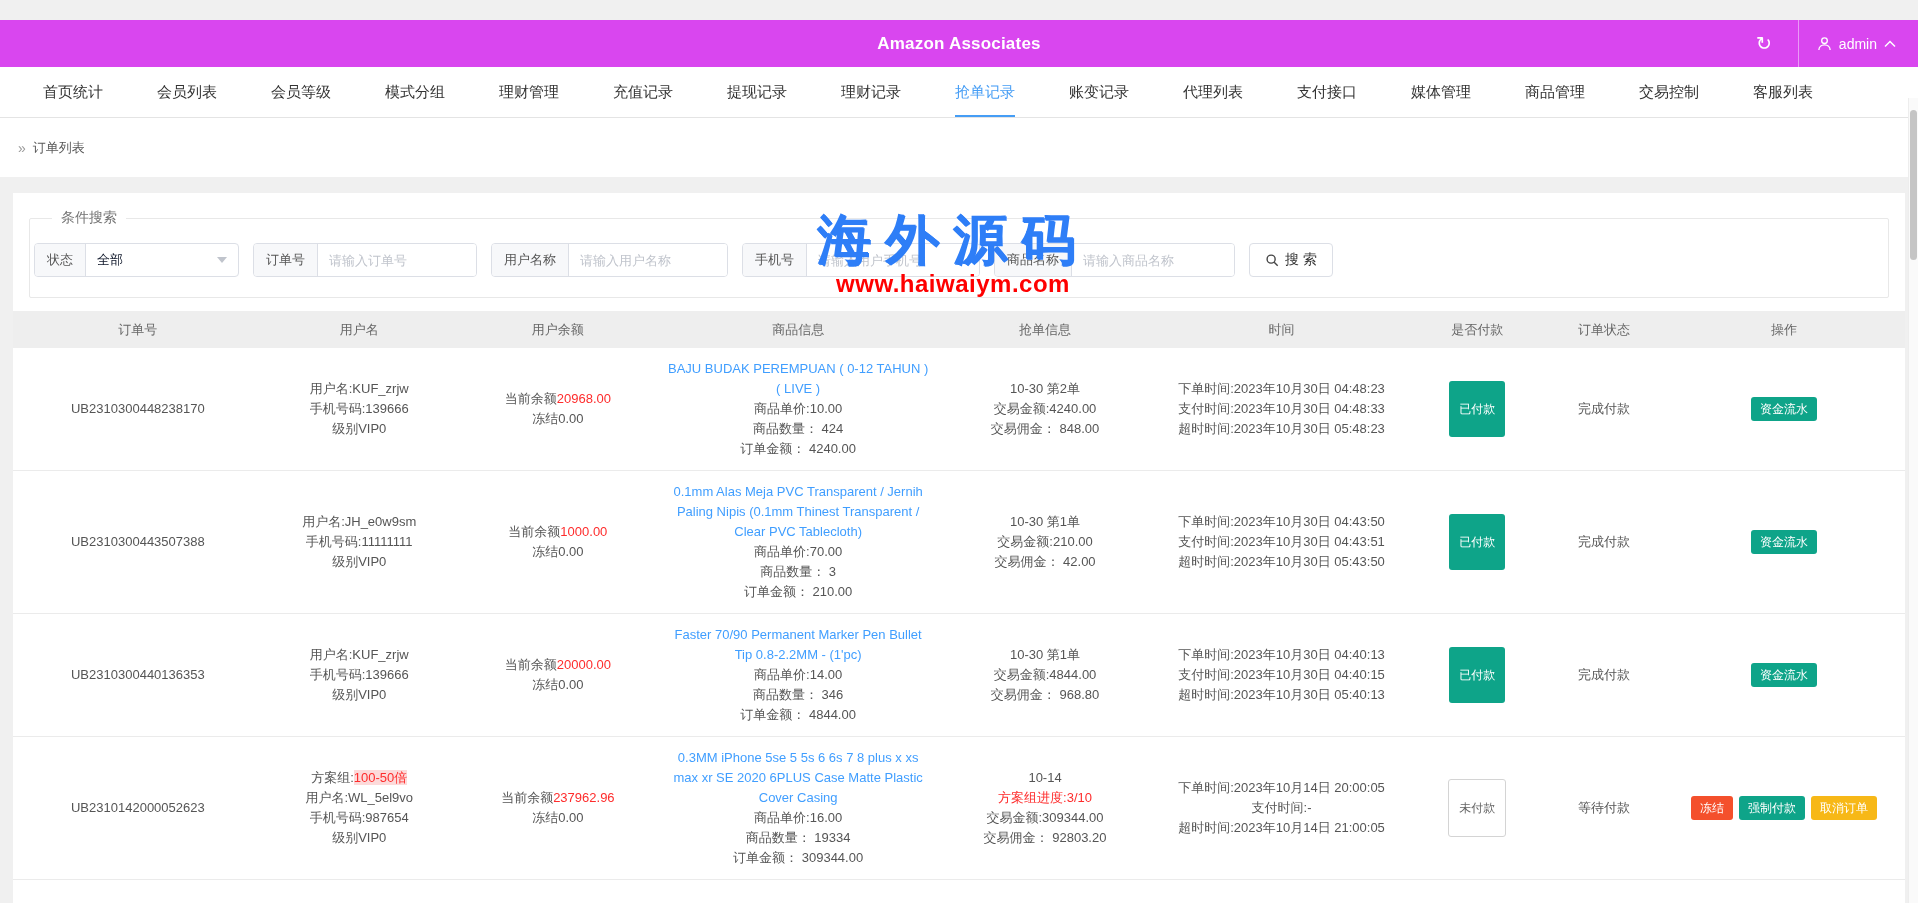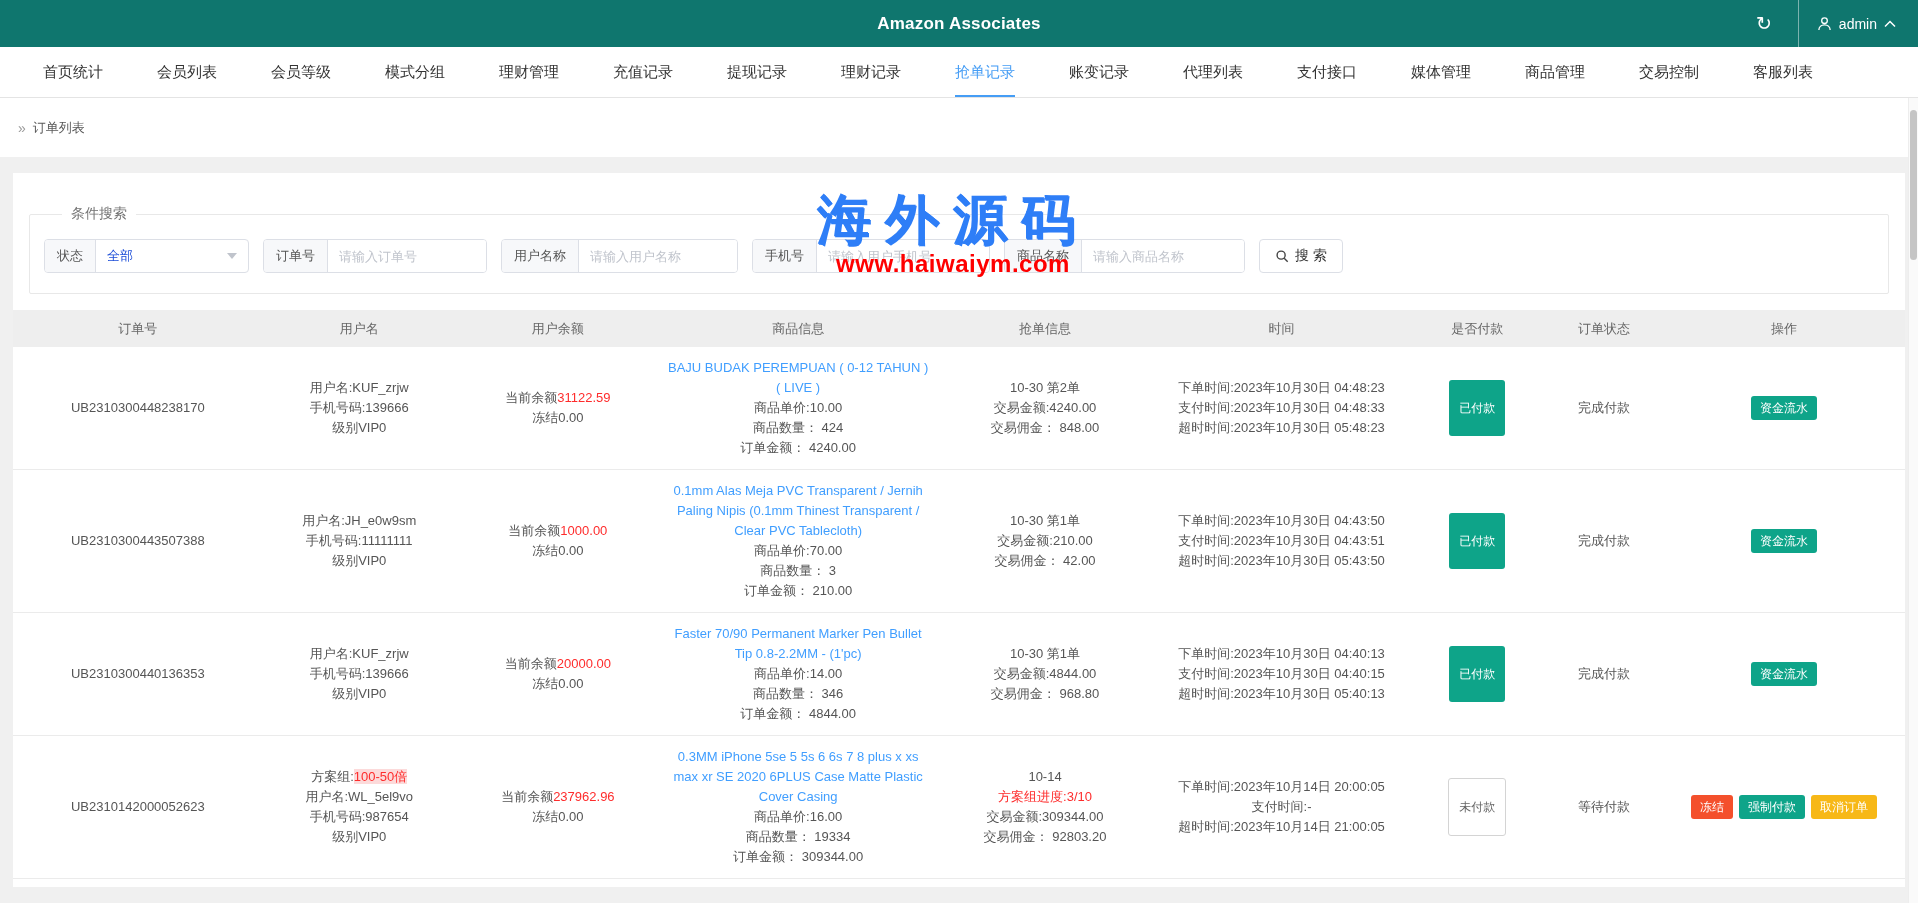--- a/index.html
+++ b/index.html
@@ -2,51 +2,51 @@
 <html><head>
 <meta charset="utf-8">
 <style>
   * { box-sizing: border-box; margin: 0; padding: 0; }
   html,body { width:1918px; height:903px; overflow:hidden; }
   body {
     font-family:"Liberation Sans","DejaVu Sans",sans-serif;
     background:#f0f0f0; color:#555; position:relative; font-size:13px;
   }
   
-  .topbar { height:47px; background:#0f766e; position:relative; display:flex; align-items:flex-start; }
+  .topbar { height:47px; background:#d946ef; position:relative; display:flex; align-items:flex-start;margin-top:20px; }
   .topbar-title { position:absolute; left:50%; top:50%; transform:translate(-50%,-50%);
     color:#fff; font-size:17px; font-weight:700; letter-spacing:.2px; }
   .topbar-right { margin-left:auto; display:flex; align-items:stretch; height:100%; }
   .tb-refresh { display:flex; align-items:center; padding:0 26px; color:#fff; font-size:19px; cursor:pointer; }
   .tb-divider { width:1px; background:rgba(255,255,255,.45); height:100%; }
   .tb-user { display:flex; align-items:center; gap:7px; padding:0 22px 0 18px; color:#fff; font-size:14px; cursor:pointer; }
   .tb-user svg { display:block; }
   
   .nav { height:51px; background:#fff; border-bottom:1px solid #e4e4e4; display:flex; align-items:stretch; padding-left:16px; }
   .nav-item { font-size:15px; color:#333; margin:0 27px; display:flex; align-items:center; cursor:pointer;
     border-bottom:2px solid transparent; padding-top:2px; white-space:nowrap; }
   .nav-item.active { color:#459df5; border-bottom-color:#459df5; }
   
   .breadcrumb { height:59px; background:#fff; display:flex; align-items:center; padding-left:18px; gap:7px;
     color:#595959; font-size:13px; }
   .breadcrumb .arrows { color:#9a9a9a; font-size:14px; }
   .gray-gap { height:16px; background:#f0f0f0; }
   
   .card { margin:0 13px; background:#fff; height:714px; position:relative; }
   
-  fieldset.search { margin:16px 16px; border:1px solid #e8e8e8; border-radius:2px; padding:16px 14px 20px; }
+  fieldset.search { margin:0 16px; border:1px solid #e8e8e8; border-radius:2px; padding:16px 4px 20px; }
   fieldset.search legend { font-size:14px; color:#737373; padding:0 9px; margin-left:18px; }
   .form-row { display:flex; align-items:center; gap:14px; }
   .igroup { display:flex; align-items:stretch; height:34px; border:1px solid #dcdfe6; border-radius:4px; background:#fff; overflow:hidden; }
   .igroup .ilabel { display:flex; align-items:center; padding:0 12px; background:#f7f8fa; border-right:1px solid #dcdfe6;
     color:#555; font-size:13px; white-space:nowrap; }
   .igroup input { border:none; outline:none; font-size:13px; color:#333; padding:0 11px;
     font-family:"Liberation Sans","DejaVu Sans",sans-serif; }
   .igroup input::placeholder { color:#c0c4cc; }
-  .sel-box { display:flex; align-items:center; justify-content:space-between; width:152px; padding:0 11px; cursor:pointer; color:#1d4ed8;text-align:center; }
+  .sel-box { display:flex; align-items:center; justify-content:space-between; width:152px; padding:0 11px; cursor:pointer; color:#0f172a;text-align:center; }
   .caret-down { width:0; height:0; border-left:5px solid transparent; border-right:5px solid transparent; border-top:6px solid #c0c4cc; }
   .search-btn { height:34px; display:flex; align-items:center; gap:6px; padding:0 15px; background:#fff;
     border:1px solid #dcdfe6; border-radius:4px; font-size:14px; color:#333; cursor:pointer;
     font-family:"Liberation Sans","DejaVu Sans",sans-serif; }
   
   .watermark { position:absolute; left:760px; top:18px; width:360px; text-align:center; pointer-events:none; z-index:20; }
   .wm1 { font-size:54px; font-weight:700; color:#2e7ef7; letter-spacing:14px; line-height:1.05;
     text-shadow:1px 1px 0 #2e7ef7; white-space:nowrap; }
   .wm2 { font-size:24px; font-weight:700; color:#fe0000; margin-top:2px; letter-spacing:.5px; }
   
@@ -197,21 +197,21 @@
       </thead>
     <tbody>
         <tr>
           <td>UB2310300448238170</td>
           <td>
             <div>用户名:KUF_zrjw</div>
             <div>手机号码:139666</div>
             <div>级别VIP0</div>
           </td>
           <td>
-            <div><span>当前余额</span><span class="red-text">31122.59</span></div>
+            <div><span>当前余额</span><span class="red-text">20968.00</span></div>
             <div>冻结0.00</div>
           </td>
           <td><a class="p-link">BAJU BUDAK PEREMPUAN ( 0-12 TAHUN ) ( LIVE )</a><div>商品单价:10.00</div><div>商品数量： 424</div><div>订单金额： 4240.00</div></td>
           <td>
             <div>10-30 第2单</div>
             <div>交易金额:4240.00</div>
             <div>交易佣金： 848.00</div>
           </td>
           <td>
             <div>下单时间:2023年10月30日 04:48:23</div>

